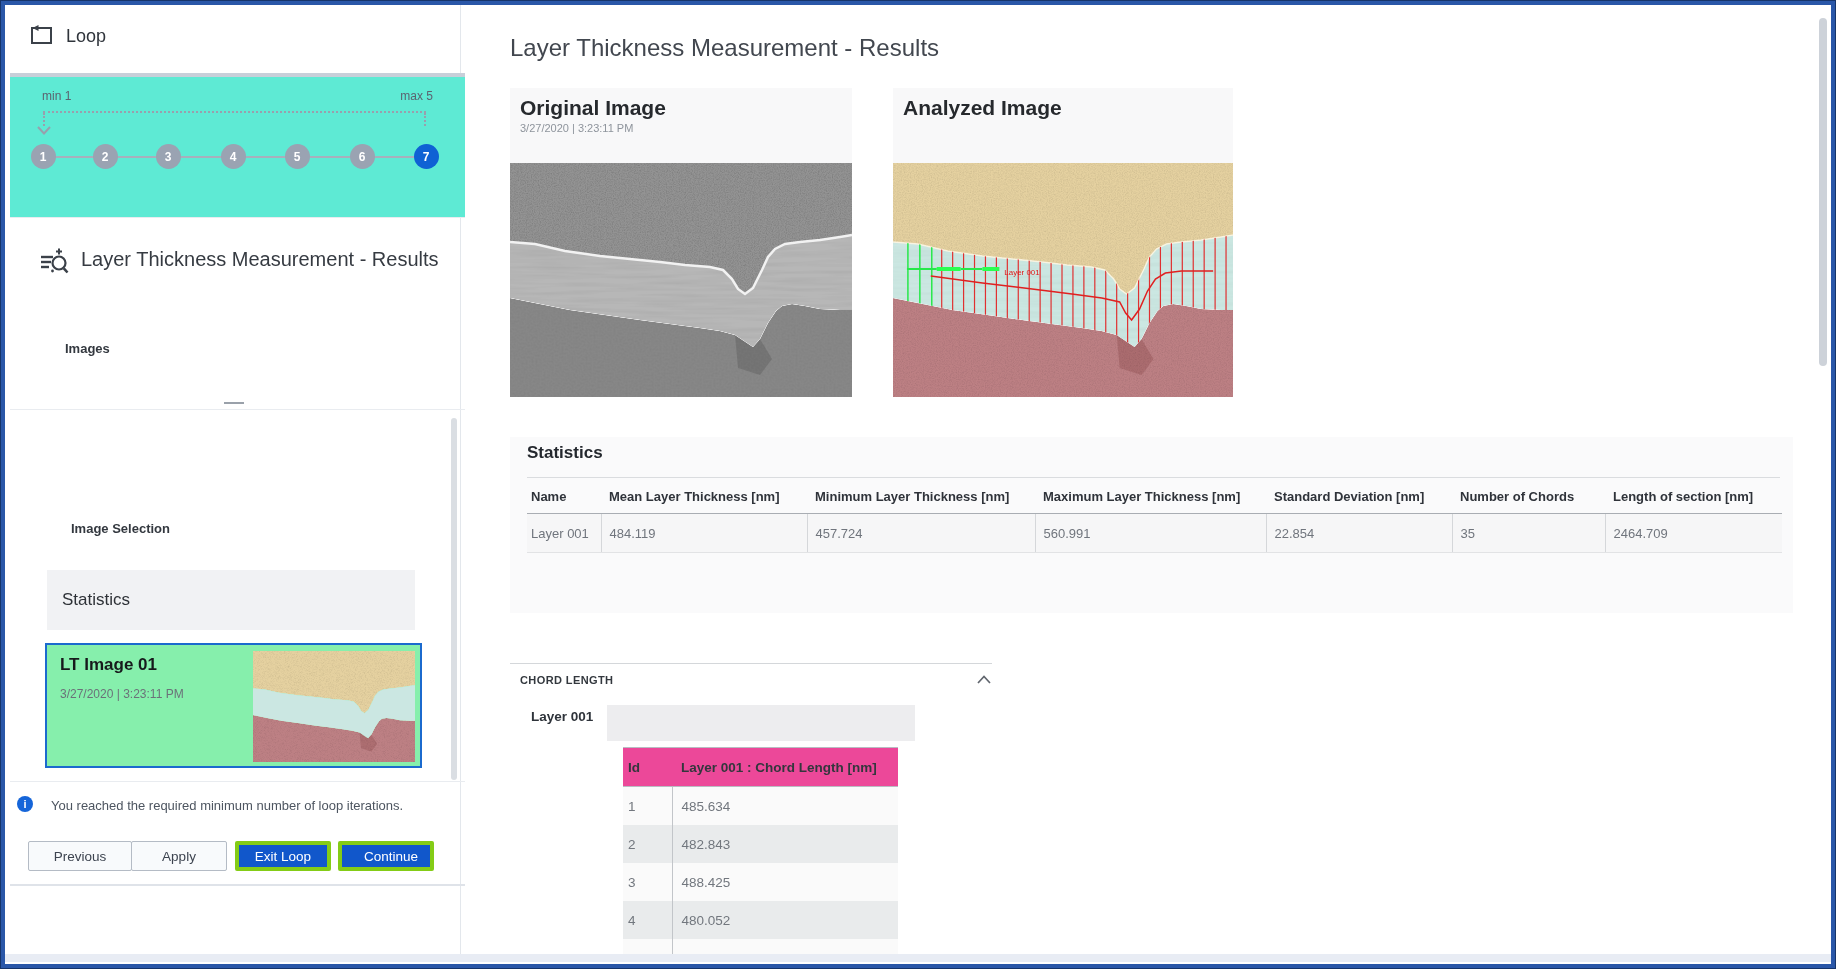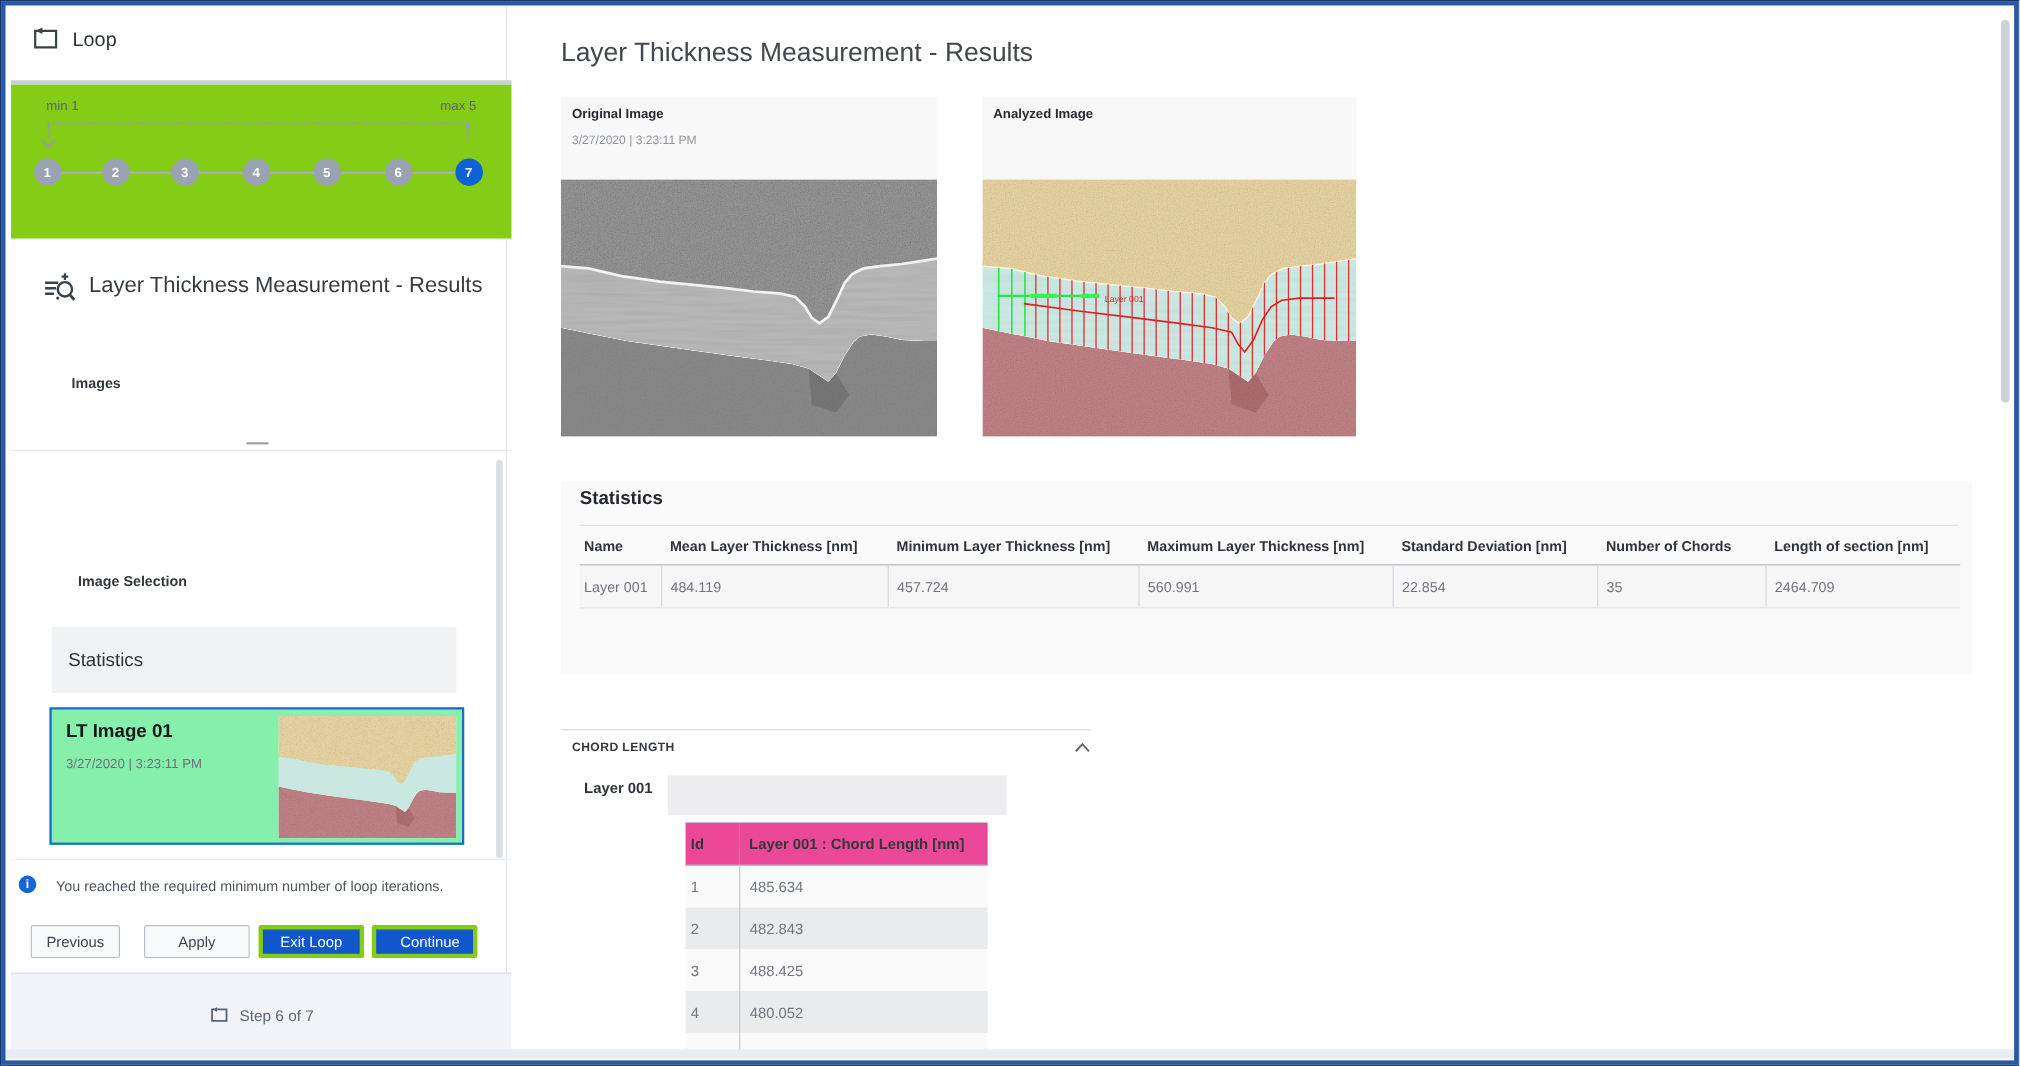--- a/index.html
+++ b/index.html
@@ -9,21 +9,21 @@
 
   
   .frame-outer{inset:0;border:1px solid #16346a;pointer-events:none;z-index:50;}
   .frame-inner{inset:1px;border:4px solid #2a57a8;pointer-events:none;z-index:50;}
   .bottom-strip{left:5px;top:954px;width:1826px;height:8px;background:#e8ecf4;z-index:40;}
 
   
   .sidebar{left:5px;top:5px;width:455px;height:949px;background:#fff;border-right:1px solid #e3e7ec;}
   .loop-title{left:61px;top:21px;font-size:18px;color:#2f343b;}
   .divider-thick{left:5px;top:68px;width:455px;height:4px;background:#c8cfd9;}
-  .stepper-panel{left:5px;top:72px;width:455px;height:140px;background:#84cc16;}
+  .stepper-panel{left:5px;top:72px;width:455px;height:140px;background:#5eead4;}
   .min-label{left:37px;top:84px;font-size:12px;color:#5b6370;}
   .max-label{left:385px;top:84px;width:43px;text-align:right;font-size:12px;color:#5b6370;}
   .dot-h{left:38px;top:106px;width:383px;height:0;border-top:2px dotted #98a0ad;}
   .dot-v{top:108px;width:0;height:13px;border-left:2px dotted #98a0ad;}
   .connector{left:38px;top:151px;width:383px;height:2px;background:#a8afbc;}
   .step{top:140px;width:25px;height:25px;border-radius:50%;background:#9aa3b2;color:#fff;
         font-size:12px;font-weight:bold;display:flex;align-items:center;justify-content:center;cursor:pointer;}
   .step.active{background:#0f62d4;}
   .divider-thin{left:5px;width:455px;height:1px;background:#e9ecf0;}
   .module-title{left:76px;top:243px;font-size:20px;color:#363b42;}
@@ -44,21 +44,21 @@
        cursor:pointer;box-sizing:border-box;}
   .btn-secondary{background:#f8fafc;border:1px solid #b4bbc5;color:#3d4450;}
   .btn-primary{background:#1157cb;border:4px solid #84cc16;color:#ffffff;}
   .footer-divider{left:5px;top:879px;width:455px;height:2px;background:#dfe3e9;}
   .footer-bar{left:5px;top:881px;width:455px;height:73px;background:#f2f4f9;display:flex;align-items:center;justify-content:center;gap:10px;}
   .footer-text{font-size:14px;color:#5a6678;}
 
   
   .page-title{left:510px;top:34px;font-size:24px;color:#42474f;}
   .img-card-header{top:88px;height:75px;background:#f8f8f9;}
-  .img-card-title{left:10px;top:8px;font-size:12px;font-weight:bold;color:#26292d;}
+  .img-card-title{left:10px;top:8px;font-size:21px;font-weight:bold;color:#26292d;}
   .img-card-date{left:10px;top:34px;font-size:11px;color:#8e949c;}
   .stats-panel{left:510px;top:437px;width:1283px;height:176px;background:#fafafb;}
   .stats-title{left:17px;top:6px;font-size:17px;font-weight:600;color:#24282e;}
   .stats-divider{left:17px;top:40px;width:1253px;height:1px;background:#dadcdf;}
   table.stats{position:absolute;left:17px;top:41px;width:1255px;border-collapse:collapse;table-layout:fixed;}
   table.stats th{text-align:left;font-size:13px;font-weight:bold;color:#2f333a;padding:11px 8px 9px 8px;border-bottom:1px solid #a9adb3;}
   table.stats th:first-child{padding-left:4px;}
   table.stats td{font-size:13px;color:#70757d;padding:0 8px;height:38px;}
   table.stats td:first-child{padding-left:4px;}
   table.stats td + td{border-left:1px solid #d5d7da;margin-left:12px;}
@@ -178,33 +178,26 @@
         <path d="M0,79 L25,81 55,88 90,93 120,96 150,99 175,102 200,104 213,107 222,116 228,126 235,131 243,125 252,107 258,94 265,86 275,81 290,79 310,77 330,74 342,72 V147 L330,147 310,146 295,143 282,141 272,143 266,148 258,160 250,176 243,184 237,180 225,172 210,168 190,165 160,161 130,157 95,152 60,147 30,141 0,135 Z" fill="#cbe7e2"></path>
         <path d="M0,135 L30,141 60,147 95,152 130,157 160,161 190,165 210,168 225,172 237,180 243,184 250,176 258,160 266,148 272,143 282,141 295,143 310,146 330,147 342,147 V234 H0 Z" fill="#bd8084" filter="url(#gTopT)"></path>
         <path d="M225,172 L243,184 250,176 262,196 250,212 228,205 Z" fill="rgba(100,30,30,0.18)"></path>
       </svg>
     </div>
 
     <div class="abs divider-thin" style="top:776px;"></div>
     <div class="abs info-icon"></div>
     <div class="abs info-text">You reached the required minimum number of loop iterations.</div>
 
-    <div class="abs btn btn-secondary" style="left:23px;width:81px;">Previous</div>
+    <div class="abs btn btn-secondary" style="left:23px;width:104px;">Previous</div>
     <div class="abs btn btn-secondary" style="left:126px;width:96px;">Apply</div>
     <div class="abs btn btn-primary" style="left:230px;width:96px;">Exit Loop</div>
     <div class="abs btn btn-primary" style="left:333px;width:96px;padding-left:10px;">Continue</div>
 
     <div class="abs footer-divider"></div>
-    <div class="abs footer-bar">
-      <svg width="18" height="17" viewBox="0 0 26 24">
-        <path d="M10 5 H23 V20 H4 V5 H7" fill="none" stroke="#5a6678" stroke-width="2.4"></path>
-        <path d="M10.5 2 L4.5 5 L10.5 8 Z" fill="#5a6678"></path>
-      </svg>
-      <span class="footer-text">Step 6 of 7</span>
-    </div>
   </div>
 
   <div class="abs page-title">Layer Thickness Measurement - Results</div>
 
   <div class="abs img-card-header" style="left:510px;width:342px;">
     <div class="abs img-card-title">Original Image</div>
     <div class="abs img-card-date">3/27/2020 | 3:23:11 PM</div>
   </div>
   <svg class="abs" style="left:510px;top:163px;" width="342" height="234" viewBox="0 0 342 234" preserveAspectRatio="none">
     <defs>

